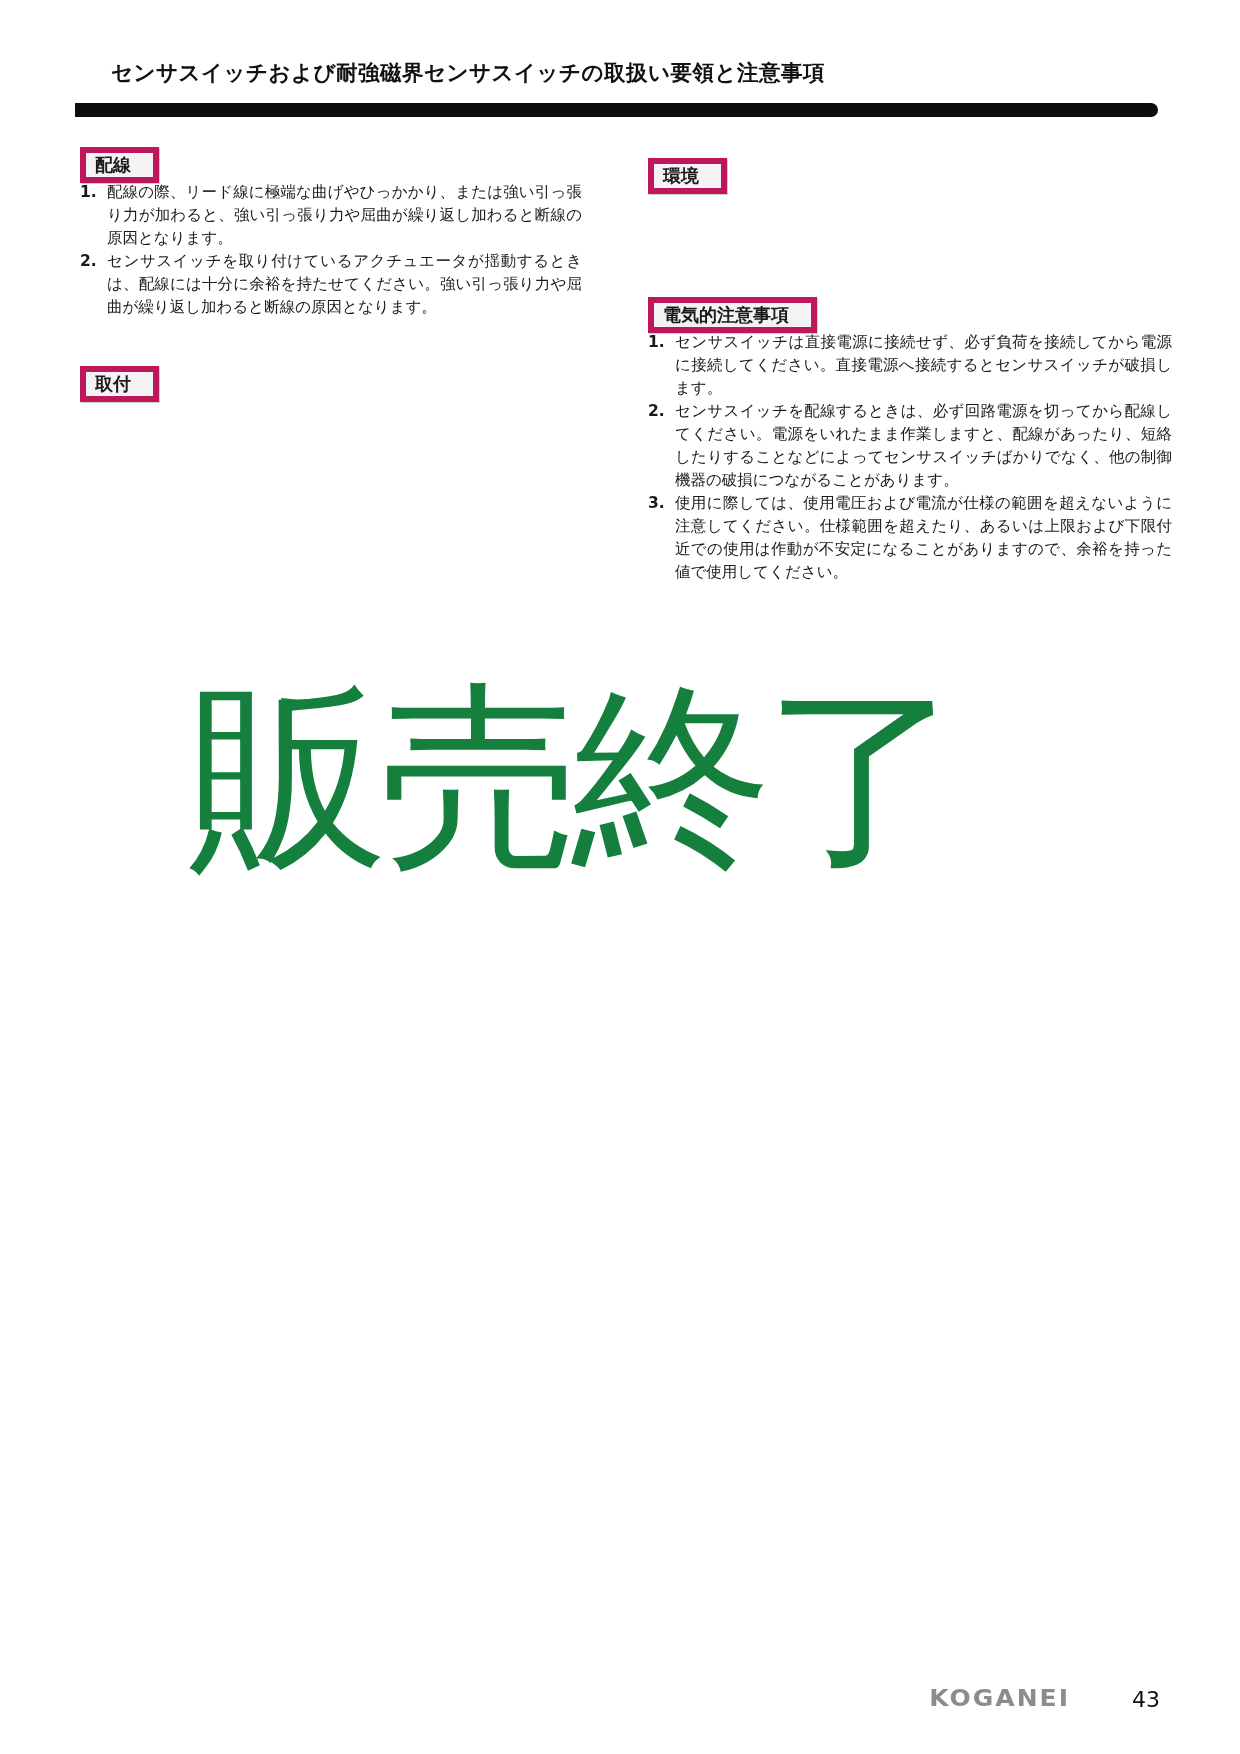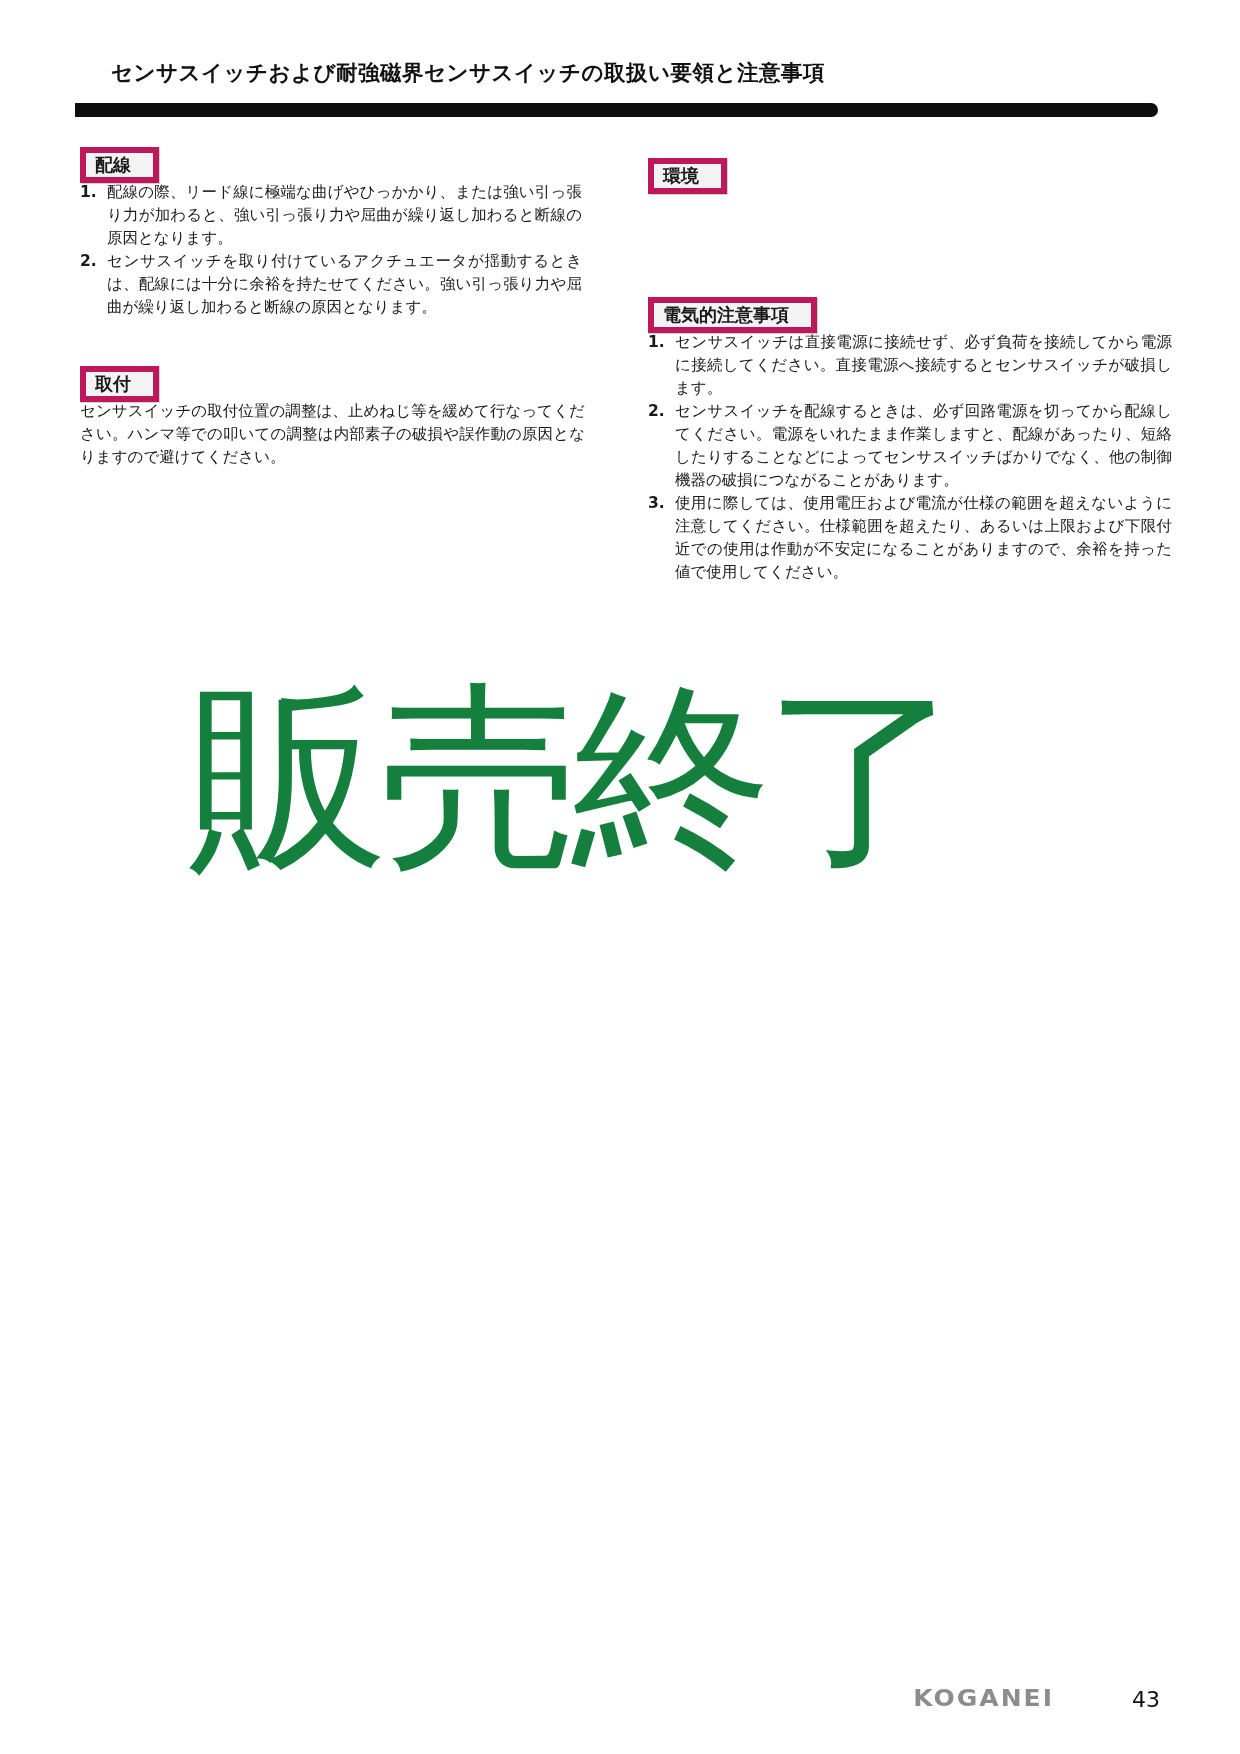--- a/index.html
+++ b/index.html
@@ -80,21 +80,21 @@
     color: #15803d;
     white-space: nowrap;
     user-select: none;
   }
   .footer {
     position: absolute;
     top: 1684px;
     right: 80px;
     display: flex;
     align-items: baseline;
-    gap: 30px;
+    gap: 14px;
   }
   .brand-logo {
     font-size: 25px;
     font-weight: 800;
     letter-spacing: 2px;
     color: #8c8c8e;
     transform: scaleY(0.92);
   }
   .page-number {
     font-size: 22px;
@@ -119,21 +119,20 @@
       <span class="item-text">配線の際、リード線に極端な曲げやひっかかり、または強い引っ張り力が加わると、強い引っ張り力や屈曲が繰り返し加わると断線の原因となります。</span>
     </div>
     <div class="num-item">
       <span class="marker">2.</span>
       <span class="item-text">センサスイッチを取り付けているアクチュエータが揺動するときは、配線には十分に余裕を持たせてください。強い引っ張り力や屈曲が繰り返し加わると断線の原因となります。</span>
     </div>
   </div>
 
   <div class="sec-head" style="left:80px; top:366px;">取付</div>
 
-  <div class="body-text" style="left:80px; top:400px; width:505px;">センサスイッチの取付位置の調整は、止めねじ等を緩めて行なってください。ハンマ等での叩いての調整は内部素子の破損や誤作動の原因となりますので避けてください。</div>
 
   <div class="sec-head" style="left:648px; top:158px;">環境</div>
 
 
   <div class="sec-head" style="left:648px; top:297px;">電気的注意事項</div>
 
   <div class="body-text num-list" style="left:648px; top:331px; width:524px;">
     <div class="num-item">
       <span class="marker">1.</span>
       <span class="item-text">センサスイッチは直接電源に接続せず、必ず負荷を接続してから電源に接続してください。直接電源へ接続するとセンサスイッチが破損します。</span>

